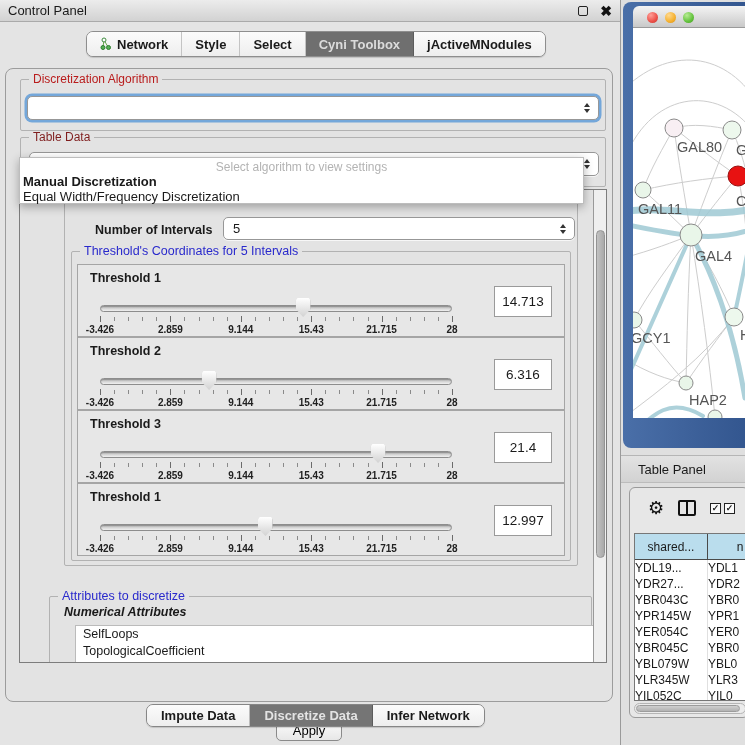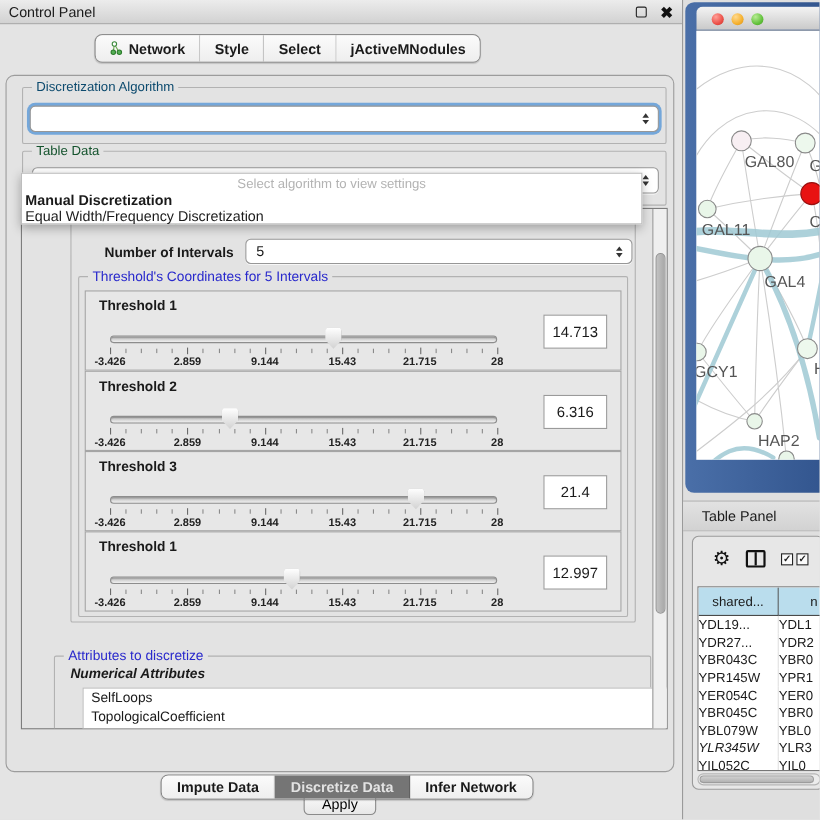--- a/index.html
+++ b/index.html
@@ -22,21 +22,21 @@
     background:linear-gradient(#fbfbfb,#eee); border-right:1px solid #c4c4c4; cursor:default; }
   .ttab:last-child { border-right:none; }
   .ttab.sel { background:#6f6f6f; color:#dcdcdc; border-right-color:#5c5c5c; }
 
   #mainpanel { position:absolute; left:5px; top:68px; width:608px; height:634px;
     background:#e3e3e3; border:1px solid #9c9c9c; border-radius:8px; }
 
   .group { position:absolute; border:1px solid #b2b2b2; border-radius:2px; }
   .gtitle { position:absolute; top:-7px; left:8px; background:#e3e3e3; padding:0 4px;
     font-size:12px; line-height:13px; }
-  .gtitle.gray { color:#0c4a6e; }
+  .gtitle.gray { color:#b91c1c; }
   .gtitle.green { color:#2ebe2e; }
   .gtitle.blue { color:#2929cc; font-size:12.5px; }
 
   .combo { position:absolute; background:#fff; border:1px solid #979797; border-radius:5px;
     display:flex; align-items:center; font-size:13px; padding:0 26px 0 9px;
     box-shadow:0 1px 0 rgba(255,255,255,.7); }
   .spin { position:absolute; right:8px; top:50%; transform:translateY(-50%);
     display:flex; flex-direction:column; gap:2px; }
   .spin i { display:block; width:0; height:0; border-left:3.5px solid transparent; border-right:3.5px solid transparent; }
   .spin .up { border-bottom:4px solid #333; }
@@ -155,20 +155,23 @@
           <circle cx="8.5" cy="10.5" r="2" fill="#55b055" stroke="#2e7d2e"></circle>
         </svg>
         <span>Network</span>
       </div>
       <div class="ttab">
         <span>Style</span>
       </div>
       <div class="ttab">
         <span>Select</span>
       </div>
+      <div class="ttab sel">
+        <span>Cyni Toolbox</span>
+      </div>
       <div class="ttab">
         <span>jActiveMNodules</span>
       </div>
     </div>
 
   <div id="mainpanel">
 
     <div class="group" style="left:14px; top:10px; width:586px; height:52px;">
       <span class="gtitle gray">Discretization Algorithm</span>
       <div class="combo focusring" style="left:6px; top:16px; width:572px; height:24px;">
@@ -181,21 +184,21 @@
 
     <div id="algo-popup">
       <div class="hint">Select algorithm to view settings</div>
       <div id="algo-options">
           <div class="opt b">Manual Discretization</div>
           <div class="opt">Equal Width/Frequency Discretization</div>
         </div>
     </div>
 
     <div class="group" style="left:14px; top:68px; width:586px; height:50px;">
-      <span class="gtitle gray" style="color:#14532d;">Table Data</span>
+      <span class="gtitle gray" style="color:#7f1d1d;">Table Data</span>
       <div class="combo" style="left:8px; top:14px; width:570px; height:24px;">
         <span>galFiltered.sif default node</span>
         <span class="spin">
             <i class="up"></i>
             <i class="dn"></i>
           </span>
       </div>
     </div>
 
     <div id="scrollpane">
@@ -507,21 +510,21 @@
             </div>
             <div class="trow">
               <div class="tcell" style="width: 74px;">YBR045C</div>
               <div class="tcell" style="width: 66px;">YBR0</div>
             </div>
             <div class="trow">
               <div class="tcell" style="width: 74px;">YBL079W</div>
               <div class="tcell" style="width: 66px;">YBL0</div>
             </div>
             <div class="trow">
-              <div class="tcell" style="width: 74px; font-style: italic;">YLR345W</div>
+              <div class="tcell" style="width: 74px;">YLR345W</div>
               <div class="tcell" style="width: 66px;">YLR3</div>
             </div>
             <div class="trow">
               <div class="tcell" style="width: 74px;">YIL052C</div>
               <div class="tcell" style="width: 66px;">YIL0</div>
             </div>
           </div>
       </div>
       <div id="tp-hscroll">
         <div id="tp-hthumb"></div>

